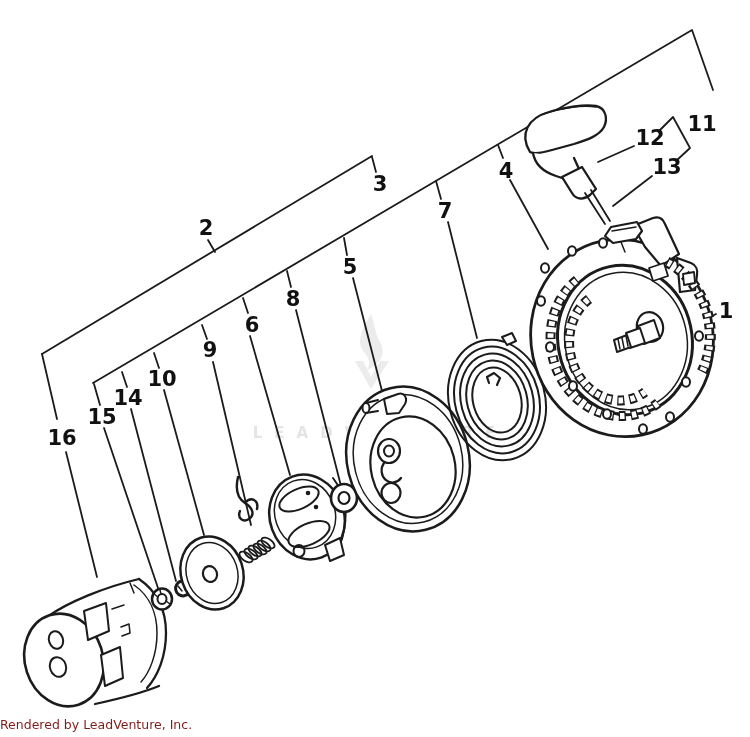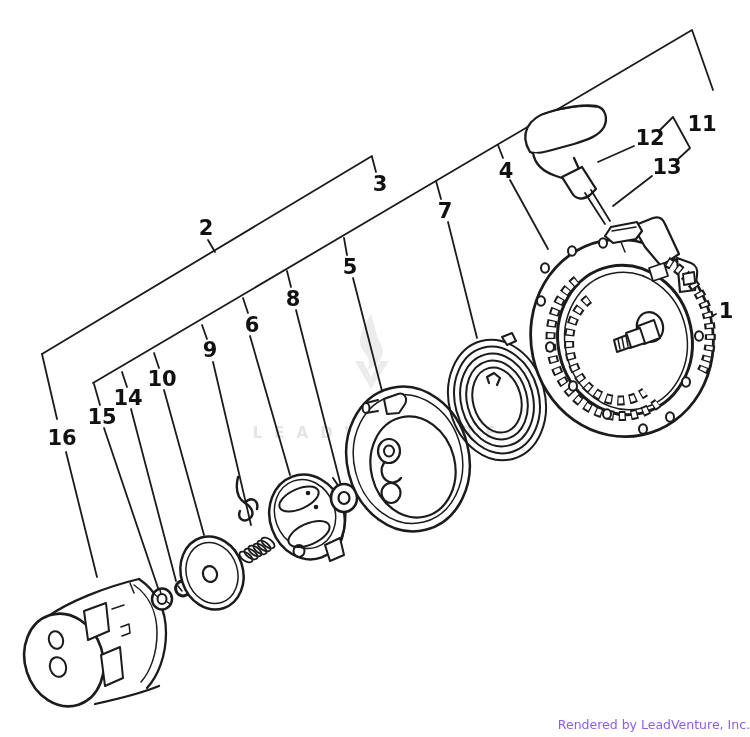--- a/index.html
+++ b/index.html
@@ -7,22 +7,22 @@
          font-family:"DejaVu Sans","Liberation Sans",sans-serif;}
   svg{position:absolute;left:0;top:0;}
   .ln{stroke:#1b1b1b;stroke-width:1.8;fill:none;stroke-linecap:round;stroke-linejoin:round;}
   .pt{stroke:#1b1b1b;stroke-width:2.3;fill:#ffffff;stroke-linecap:round;stroke-linejoin:round;}
   .pto{stroke:#1b1b1b;stroke-width:2.3;fill:none;stroke-linecap:round;stroke-linejoin:round;}
   .thin{stroke-width:1.5;}
   .bold{stroke-width:3;}
   .plbl{font-family:"DejaVu Sans","Liberation Sans",sans-serif;font-weight:bold;font-size:21px;fill:#111;text-anchor:middle;}
   .wm-text{font-family:"DejaVu Sans","Liberation Sans",sans-serif;font-weight:bold;font-size:15px;
            fill:#e4e4e4;letter-spacing:12px;text-anchor:middle;}
-  .footer{position:absolute;left:0;bottom:5px;width:100%;text-align:right;
-          font-size:12.5px;color:#8b5cf6;}
+  .footer{position:absolute;left:0;bottom:5px;width:100%;text-align:left;
+          font-size:12.5px;color:#7f1d1d;}
 </style>
 </head>
 <body>
 
 <div class="stage">
 <svg width="750" height="737" viewBox="0 0 750 737">
 
   <g>
     <path d="M371,314 C361,331 356,342 364,352 C369,358 371,363 367,370 C380,365 387,353 380,342 C375,334 375,325 371,314 Z" fill="#ececec"></path>
     <path d="M355,361 L371,389 L389,361 L380,361 L371,377 L363,361 Z" fill="#ececec"></path>

